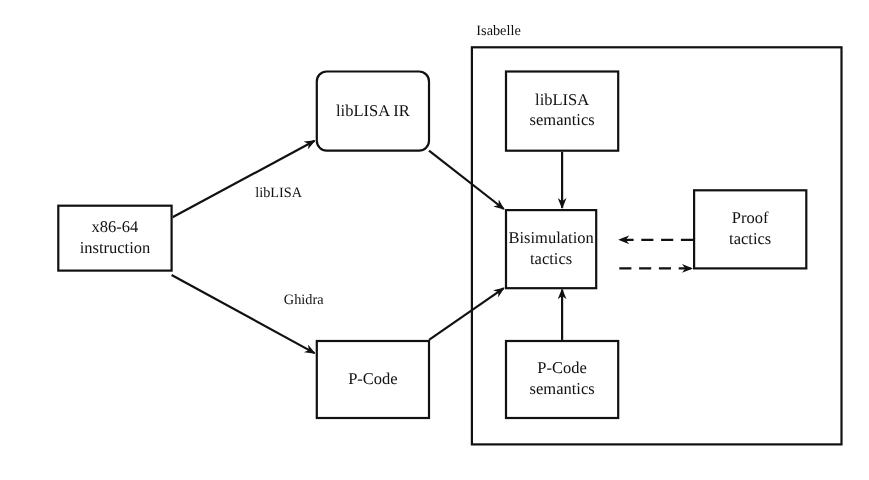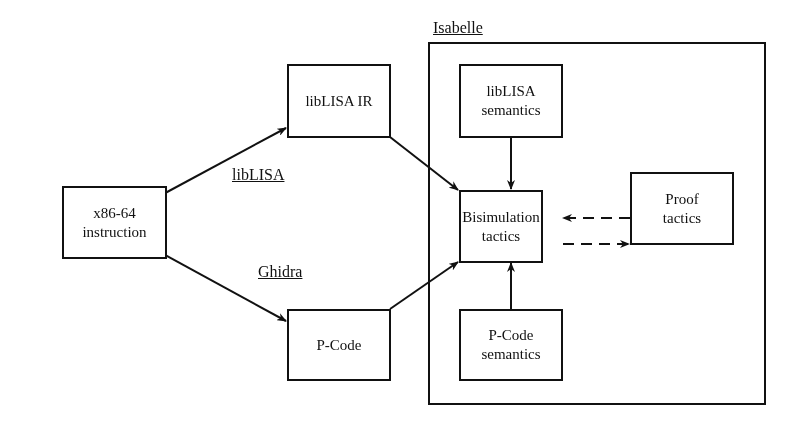--- a/index.html
+++ b/index.html
@@ -4,21 +4,21 @@
 <style>
   html, body { margin: 0; padding: 0; background: #ffffff; }
   body { width: 790px; height: 436px; position: relative; overflow: hidden;
          font-family: "Liberation Serif", "DejaVu Serif", serif; color: #111; }
   svg.wires { position: absolute; left: 0; top: 0; width: 790px; height: 436px; }
   .box { position: absolute; box-sizing: border-box; border: 2px solid #111; background: #fff;
          display: flex; align-items: center; justify-content: center; text-align: center;
          font-size: 15px; line-height: 19px; }
   .box span { display: block; }
   .frame { position: absolute; box-sizing: border-box; border: 2px solid #111; }
-  .lbl { position: absolute; font-size: 16px; line-height: 18px; white-space: nowrap; text-decoration: underline; }
+  .lbl { position: absolute; font-size: 13px; line-height: 18px; white-space: nowrap; }
 </style>
 </head>
 <body>
 
 <svg class="wires" viewBox="0 0 790 436">
   <defs>
     <marker id="arr" markerWidth="10" markerHeight="8" refX="9" refY="4" orient="auto" markerUnits="userSpaceOnUse">
       <path d="M0,0 L10,4 L0,8 L3,4 Z" fill="#111"></path>
     </marker>
   </defs>
@@ -28,28 +28,28 @@
   <line x1="390" y1="309" x2="458" y2="262" stroke="#111" stroke-width="2" marker-end="url(#arr)"></line>
   <line x1="511" y1="137" x2="511" y2="189" stroke="#111" stroke-width="2" marker-end="url(#arr)"></line>
   <line x1="511" y1="309" x2="511" y2="263" stroke="#111" stroke-width="2" marker-end="url(#arr)"></line>
   <line x1="630" y1="218" x2="563" y2="218" stroke="#111" stroke-width="2" stroke-dasharray="11,7" marker-end="url(#arr)"></line>
   <line x1="563" y1="244" x2="629" y2="244" stroke="#111" stroke-width="2" stroke-dasharray="11,7" marker-end="url(#arr)"></line>
 </svg>
 
 <div class="frame" style="left:428px; top:42px; width:338px; height:363px;"></div>
 <div class="lbl" style="left:433px; top:19px;">Isabelle</div>
 
-<div class="box" style="left:62px; top:186px; width:105px; height:73px;justify-content:center;">
+<div class="box" style="left:52px; top:186px; width:105px; height:61px;justify-content:center;">
   <div>
     <span>x86-64</span>
     <span>instruction</span>
   </div>
 </div>
 
-<div class="box" style="left:287px; top:64px; width:104px; height:74px;">
+<div class="box" style="left:287px; top:64px; width:104px; height:74px;border-radius:10px;">
   <div>
     <span>libLISA IR</span>
   </div>
 </div>
 
 <div class="box" style="left:287px; top:309px; width:104px; height:72px;">
   <div>
     <span>P-Code</span>
   </div>
 </div>

